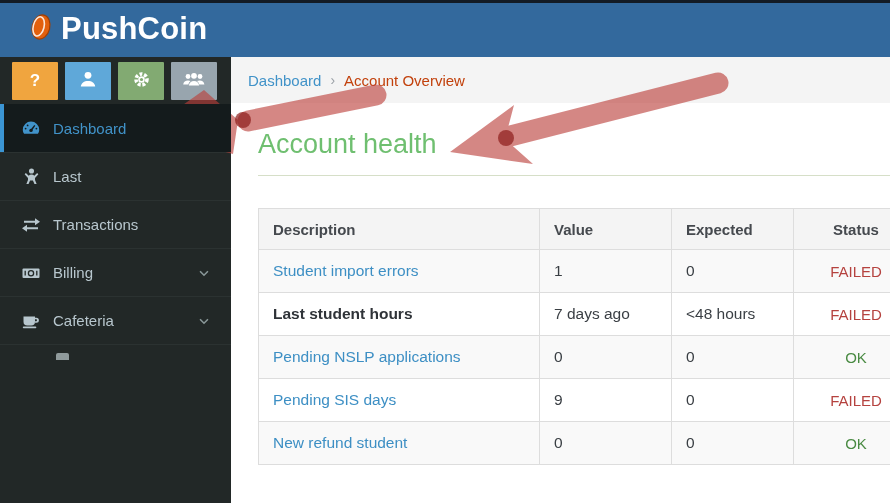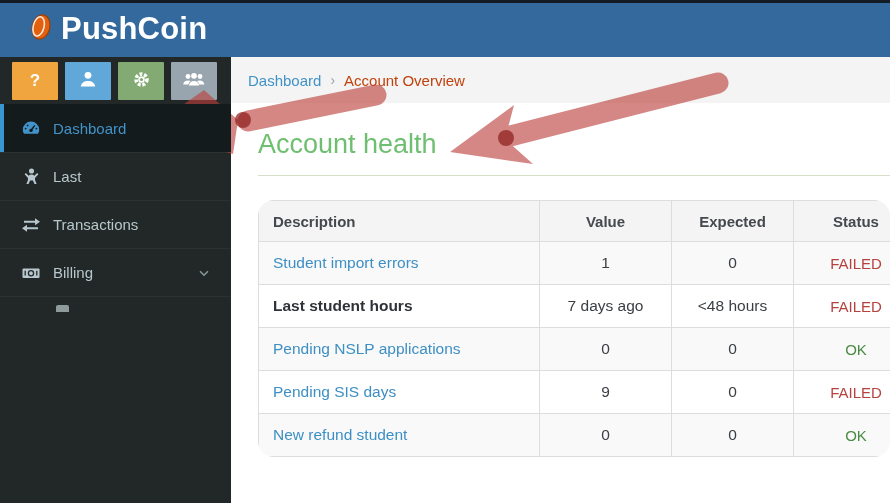--- a/index.html
+++ b/index.html
@@ -46,28 +46,28 @@
   .breadcrumb-bar { height:46px; background:#f4f4f4; display:flex; align-items:center;
                     padding-left:17px; font-size:15px; flex-shrink:0; }
   .bc-link { color:#4092c8; text-decoration:none; cursor:pointer; }
   .bc-sep { color:#9aa0a6; margin:0 9px; font-size:14px; }
   .bc-current { color:#c2410c; }
 
   .content { padding:26px 0 0 27px; flex:1; }
   .page-heading { font-size:27px; font-weight:300; color:#6fbf70; }
   .heading-rule { height:1px; background:#d6dfc8; margin-top:15px; }
 
-  .table-wrap { margin-top:24px; overflow:hidden;border-radius:16px; }
+  .table-wrap { margin-top:32px; overflow:hidden; }
   table.health { border-collapse:collapse; width:660px; table-layout:fixed; font-size:15.5px; }
   table.health th, table.health td { border:1px solid #ddd; }
   table.health th { background:#f4f4f4; height:41px; font-size:15px; font-weight:600;
                     color:#45494e; padding:0 14px; }
   table.health td { height:43px; padding:4px 14px; color:#3a3f44; }
   th.al-l, td.al-l { text-align:left; }
-  th.al-r, td.al-r { text-align:center; }
+  th.al-r, td.al-r { text-align:left; }
   th.al-c, td.al-c { text-align:center; }
   tbody tr:nth-child(odd) { background:#f9f9f9; }
   td.cell-desc.is-link { color:#3d8fc4; cursor:pointer; }
   td.cell-desc.is-plain { color:#2f3338; font-weight:600; }
   td.cell-status { font-size:15px; }
   td.cell-status.st-failed { color:#b5423f; }
   td.cell-status.st-ok { color:#4a8b43; }
 
   
   .arrows { position:absolute; inset:0; width:890px; height:503px; z-index:40; pointer-events:none; }
@@ -167,20 +167,34 @@
               <path d="M4.2 7.8v4.8M15.8 7.8v4.8" stroke="#222827" stroke-width="1.3"></path>
             </svg>
         </span>
         <span class="mi-label">Billing</span>
         <span class="mi-caret">
           <svg width="14" height="14" viewBox="0 0 16 16">
               <path d="M3.5 6l4.5 4.5L12.5 6" stroke="currentColor" stroke-width="1.8" fill="none"></path>
             </svg>
         </span>
       </li>
+      <li class="menu-item">
+        <span class="mi-icon">
+          <svg width="20" height="20" viewBox="0 0 20 20" fill="currentColor">
+              <path d="M2.5 5.5H14v5.2a3.8 3.8 0 0 1-3.8 3.8H6.3a3.8 3.8 0 0 1-3.8-3.8zM14 6.8h1.4a2.5 2.5 0 0 1 0 5H14v-1.6h1.3a1 1 0 0 0 0-1.9H14z"></path>
+              <rect x="1.8" y="15.6" width="13.5" height="1.7" rx=".8"></rect>
+            </svg>
+        </span>
+        <span class="mi-label">Cafeteria</span>
+        <span class="mi-caret">
+          <svg width="14" height="14" viewBox="0 0 16 16">
+              <path d="M3.5 6l4.5 4.5L12.5 6" stroke="currentColor" stroke-width="1.8" fill="none"></path>
+            </svg>
+        </span>
+      </li>
     </ul>
     <div class="menu-partial">
       <div class="stub"></div>
     </div>
   </div>
 
   <div class="main">
     <div class="breadcrumb-bar">
       <span class="bc-link">Dashboard</span>
       <span class="bc-sep">›</span>

